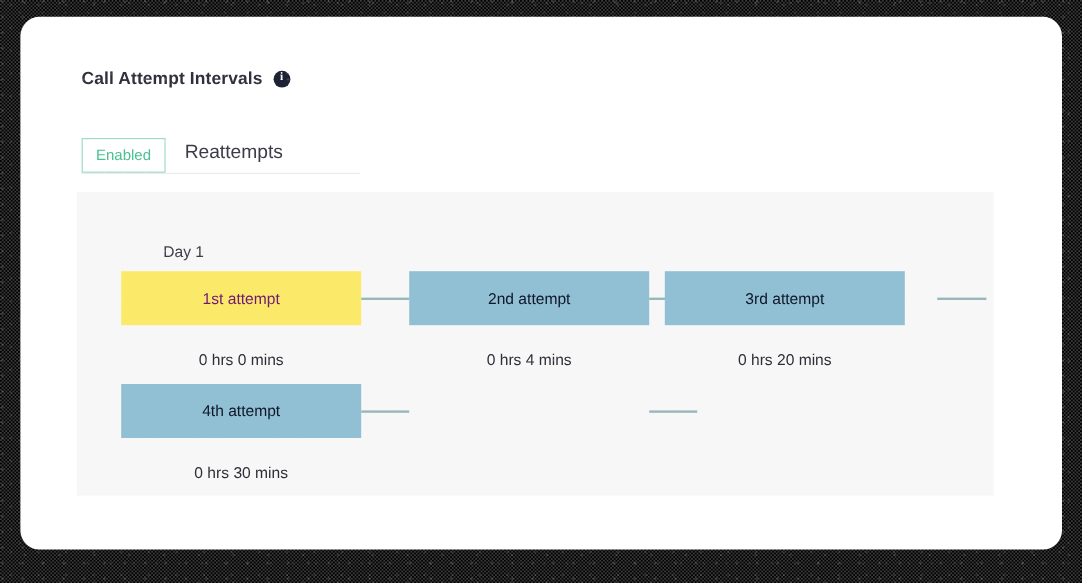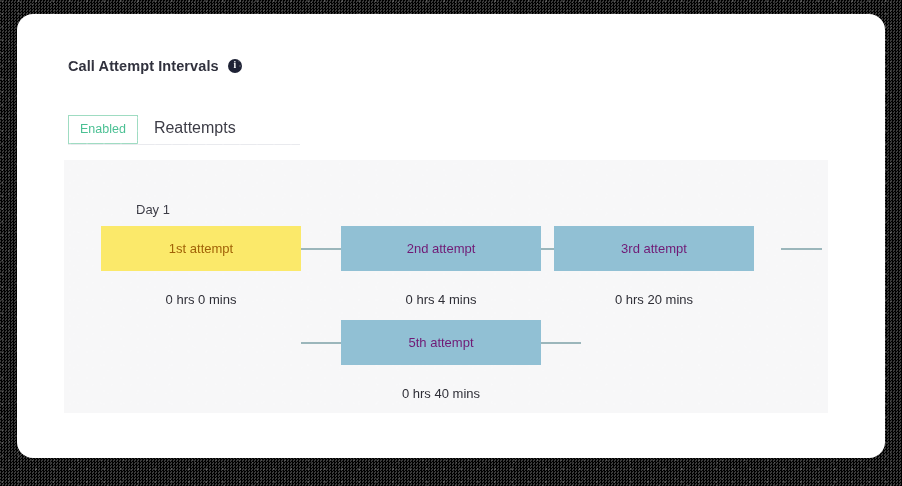--- a/index.html
+++ b/index.html
@@ -156,25 +156,25 @@
     align-items: center;
     justify-content: center;
     font-size: 13px;
     box-sizing: border-box;
     cursor: pointer;
     position: relative;
     z-index: 2;
   }
   .attempt-box.box-blue {
     background: #91c0d4;
-    color: #701a75;
+    color: #0f172a;
   }
   .attempt-box.box-yellow {
     background: #fbe96a;
-    color: #a16207;
+    color: #701a75;
   }
 
   .attempt-time {
     margin-top: 21px;
     text-align: center;
     font-size: 13px;
     color: #2e2e36;
   }
 
   
@@ -223,25 +223,25 @@
         <div class="connector c-2"></div>
 
         <div class="attempt-cell col-3">
           <div class="attempt-box box-blue">3rd attempt</div>
           <div class="attempt-time">0 hrs 20 mins</div>
         </div>
         <div class="connector c-3"></div>
       </div>
 
       <div class="attempt-row row-2">
+        <div class="attempt-cell col-1">
+          <div class="attempt-box box-blue">4th attempt</div>
+          <div class="attempt-time">0 hrs 30 mins</div>
+        </div>
         <div class="connector c-1"></div>
 
-        <div class="attempt-cell col-2">
-          <div class="attempt-box box-blue">5th attempt</div>
-          <div class="attempt-time">0 hrs 40 mins</div>
-        </div>
         <div class="connector c-2"></div>
 
       </div>
 
     </div>
   </div>
 </div>
 
 </body></html>

